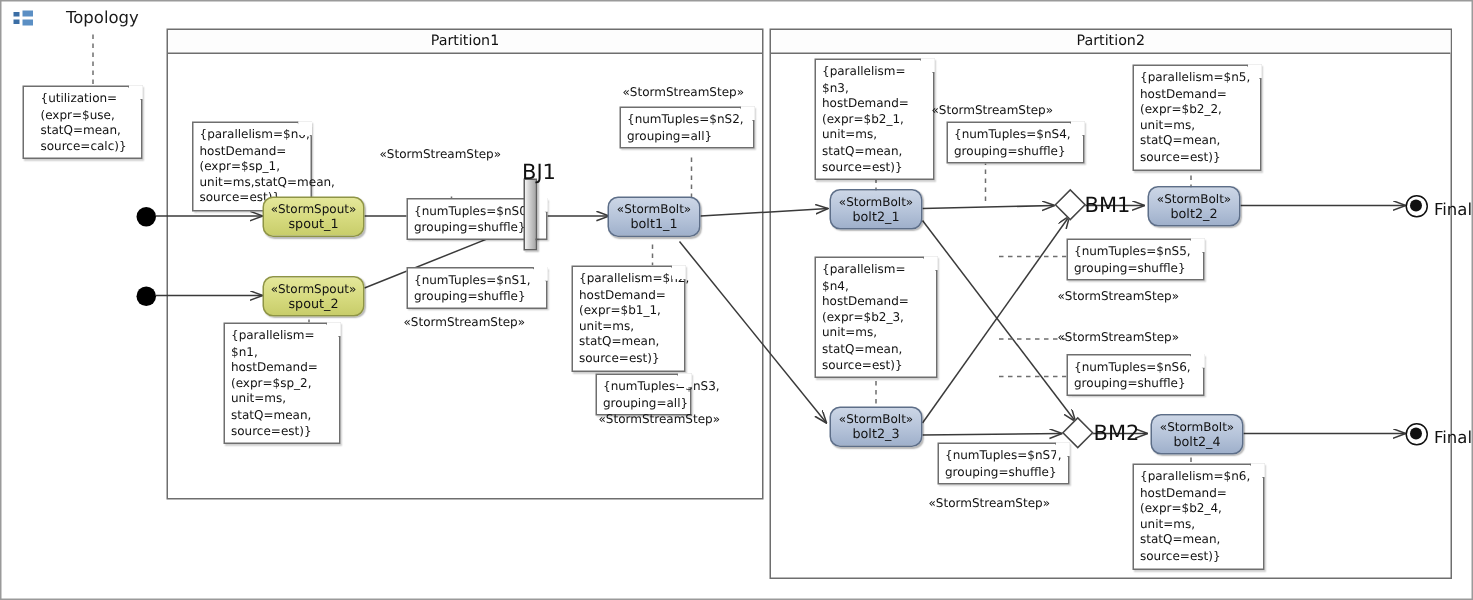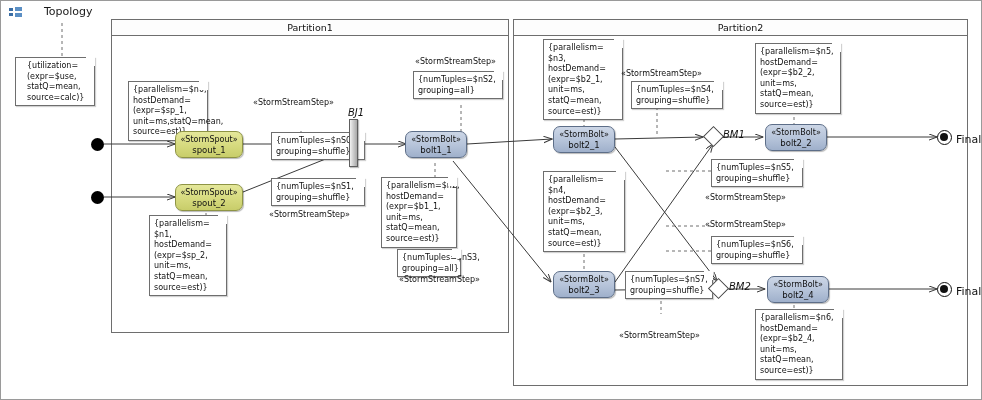--- a/index.html
+++ b/index.html
@@ -95,21 +95,21 @@
     position:absolute;right:-1px;top:-1px;width:10px;height:10px;
     overflow:hidden;
   }
   .note .fold svg{display:block;}
 
   
   .slabel{
     position:absolute;font-size:8px;color:#111;white-space:nowrap;
   }
   
-  .plabel{position:absolute;font-size:10px;color:#111;white-space:nowrap;font-style:italic;}
+  .plabel{position:absolute;font-size:14px;color:#111;white-space:nowrap;}
 
   
   .initial{
     position:absolute;width:13px;height:13px;border-radius:50%;
     background:#000;
   }
   .final-outer{
     position:absolute;width:15px;height:15px;border-radius:50%;
     border:1.6px solid #111;background:#fff;box-sizing:border-box;
   }
@@ -324,21 +324,21 @@
         </svg></span></div>
   <div class="slabel" style="left:704px;top:192px;">«StormStreamStep»</div>
 
   <div class="note" style="left:710px;top:235px;width:92px;">{numTuples=$nS6,
 grouping=shuffle}<span class="fold"><svg width="11" height="11">
           <path d="M0,0 L10,10 L10,0 Z" fill="#ffffff"></path>
           <path d="M0,0 L10,10" stroke="#6e6e6e" stroke-width="1" fill="none"></path>
         </svg></span></div>
   <div class="slabel" style="left:704px;top:219px;">«StormStreamStep»</div>
 
-  <div class="note" style="left:624px;top:270px;width:88px;">{numTuples=$nS7,
+  <div class="note" style="left:624px;top:294px;width:88px;">{numTuples=$nS7,
 grouping=shuffle}<span class="fold"><svg width="11" height="11">
           <path d="M0,0 L10,10 L10,0 Z" fill="#ffffff"></path>
           <path d="M0,0 L10,10" stroke="#6e6e6e" stroke-width="1" fill="none"></path>
         </svg></span></div>
   <div class="slabel" style="left:618px;top:330px;">«StormStreamStep»</div>
 
   <div class="note" style="left:754px;top:42px;width:86px;">{parallelism=$n5,
 hostDemand=
 (expr=$b2_2,
 unit=ms,

